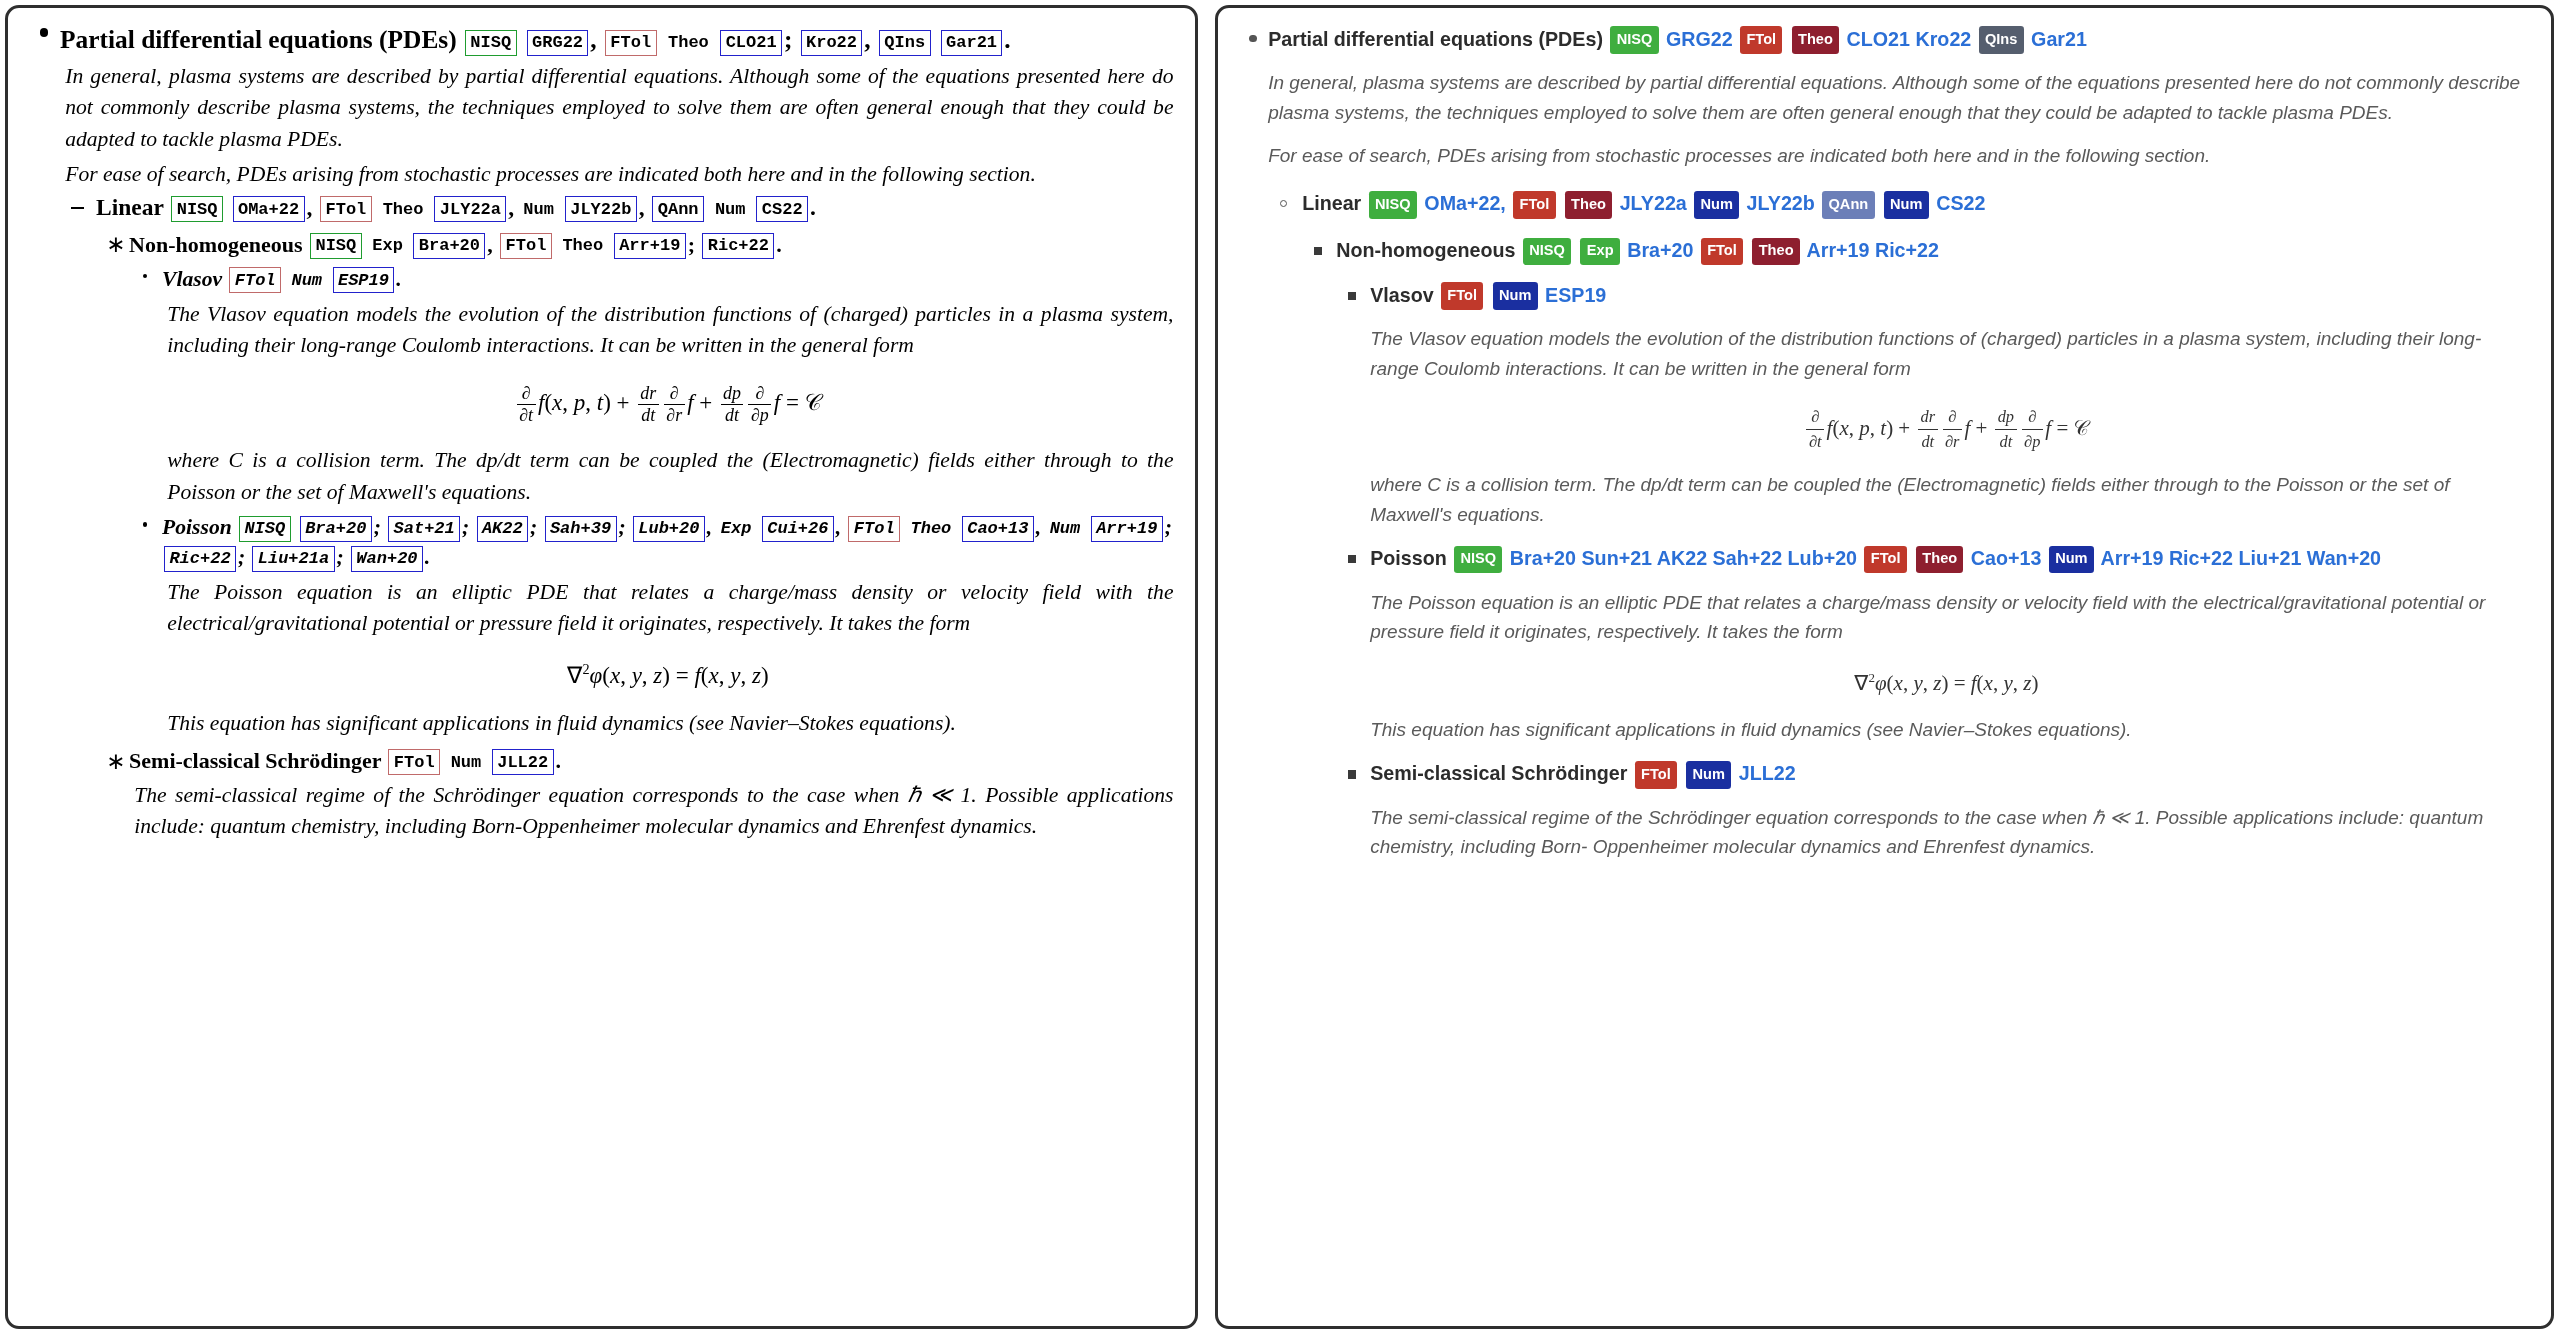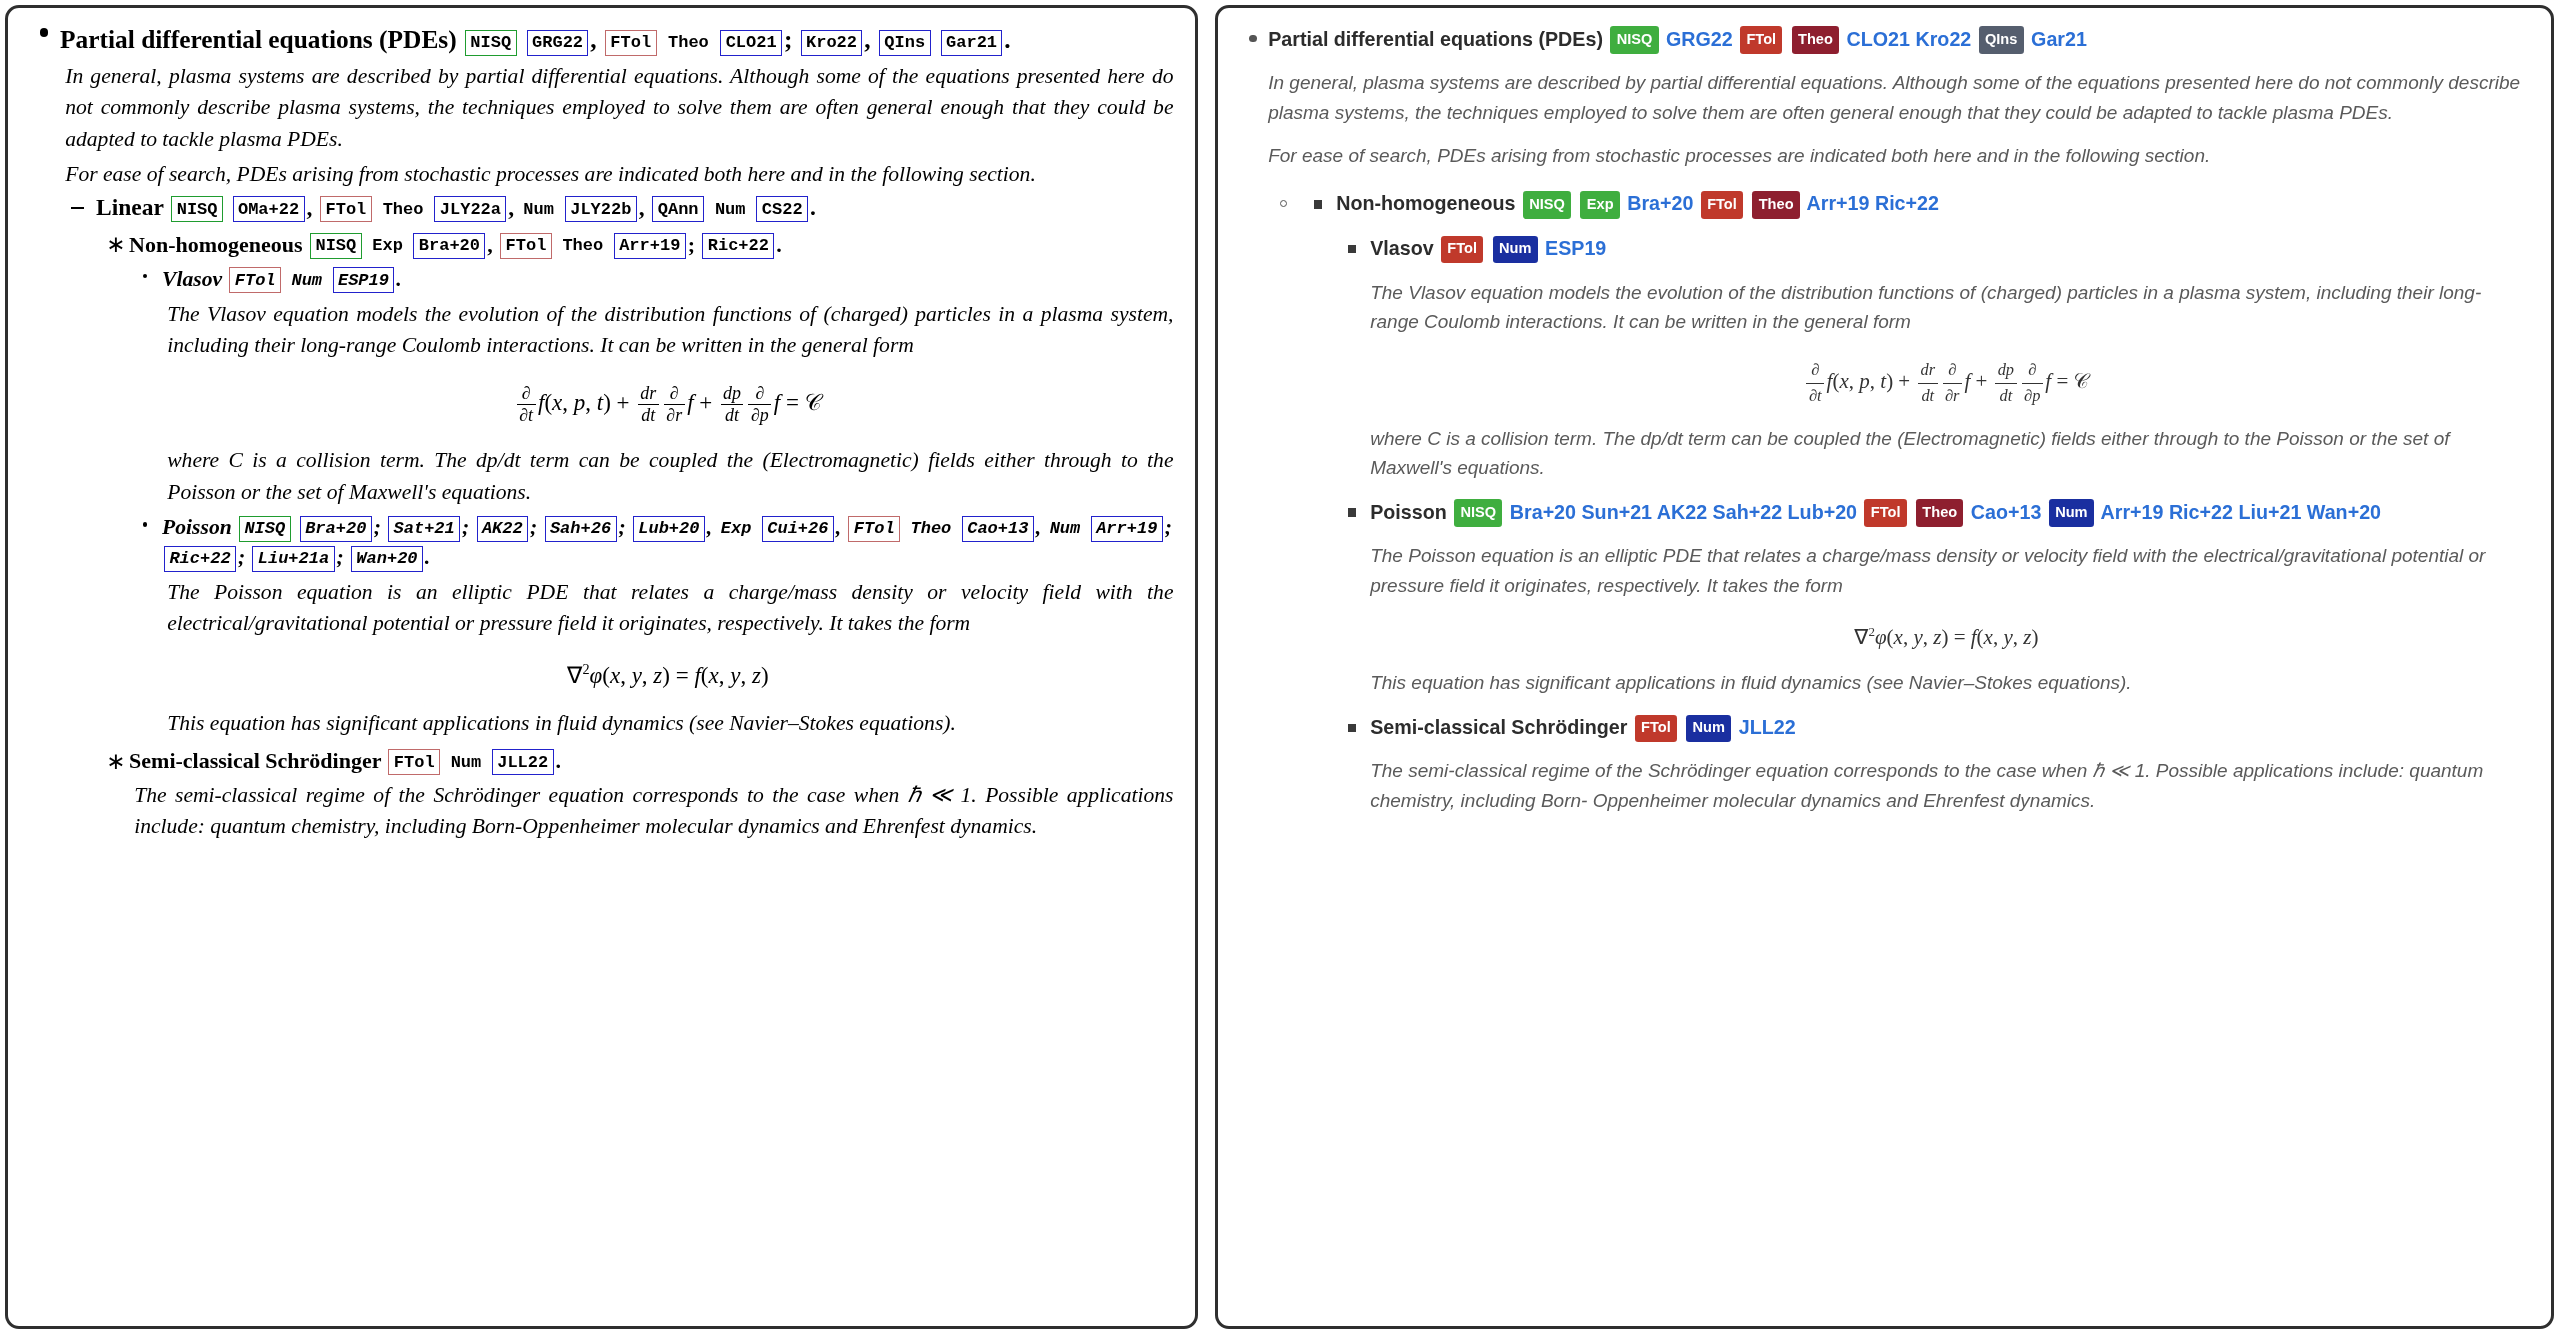--- a/index.html
+++ b/index.html
@@ -225,21 +225,21 @@
             </div>
 
             <div class="l-item l-l4">
               <span class="cdot"></span>
               <div class="l-head sz4">
                 <span>Poisson</span>
                 <span class="tagL nisq">NISQ</span>
                 <span class="tagL cite">Bra+20</span>;
                 <span class="tagL cite">Sat+21</span>;
                 <span class="tagL cite">AK22</span>;
-                <span class="tagL cite">Sah+26</span>;
+                <span class="tagL cite">Sah+39</span>;
                 <span class="tagL cite">Lub+20</span>,
                 <span class="tagL exp">Exp</span>
                 <span class="tagL cite">Cui+26</span>,
                 <span class="tagL ftol">FTol</span>
                 <span class="tagL theo">Theo</span>
                 <span class="tagL cite">Cao+13</span>,
                 <span class="tagL num">Num</span>
                 <span class="tagL cite">Arr+19</span>;
                 <span class="tagL cite">Ric+22</span>;
                 <span class="tagL cite">Liu+21a</span>;
@@ -284,20 +284,33 @@
           <a class="r-link">CLO21</a>
           <a class="r-link">Kro22</a>
           <span class="badge b-qins">QIns</span>
           <a class="r-link">Gar21</a>
         </div>
         <div class="r-para">In general, plasma systems are described by partial differential equations. Although some of the equations presented here do not commonly describe plasma systems, the techniques employed to solve them are often general enough that they could be adapted to tackle plasma PDEs.</div>
         <div class="r-para">For ease of search, PDEs arising from stochastic processes are indicated both here and in the following section.</div>
 
         <div class="r-item r-l2">
           <span class="circ"></span>
+          <div class="r-head">
+            <span>Linear</span>
+            <span class="badge b-nisq">NISQ</span>
+            <a class="r-link">OMa+22,</a>
+            <span class="badge b-ftol">FTol</span>
+            <span class="badge b-theo">Theo</span>
+            <a class="r-link">JLY22a</a>
+            <span class="badge b-num">Num</span>
+            <a class="r-link">JLY22b</a>
+            <span class="badge b-qann">QAnn</span>
+            <span class="badge b-num">Num</span>
+            <a class="r-link">CS22</a>
+          </div>
 
           <div class="r-item r-l3">
             <span class="sq"></span>
             <div class="r-head">
               <span>Non-homogeneous</span>
               <span class="badge b-nisq">NISQ</span>
               <span class="badge b-exp">Exp</span>
               <a class="r-link">Bra+20</a>
               <span class="badge b-ftol">FTol</span>
               <span class="badge b-theo">Theo</span>

